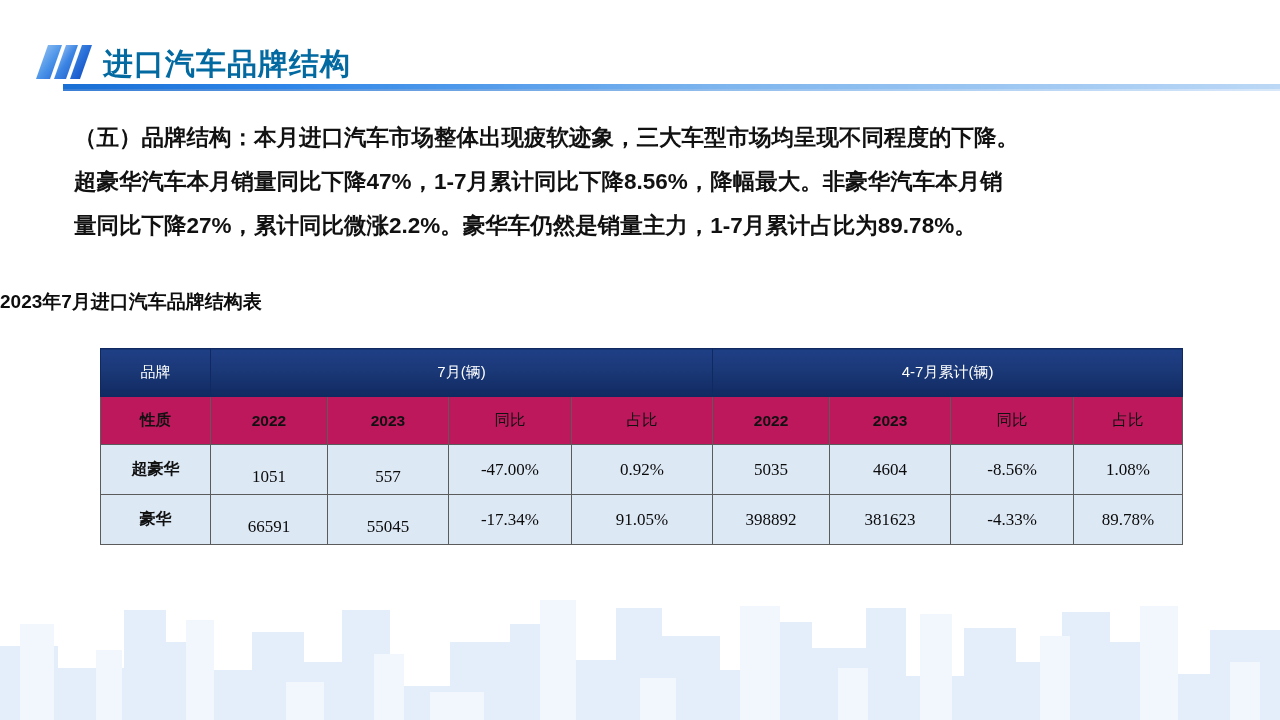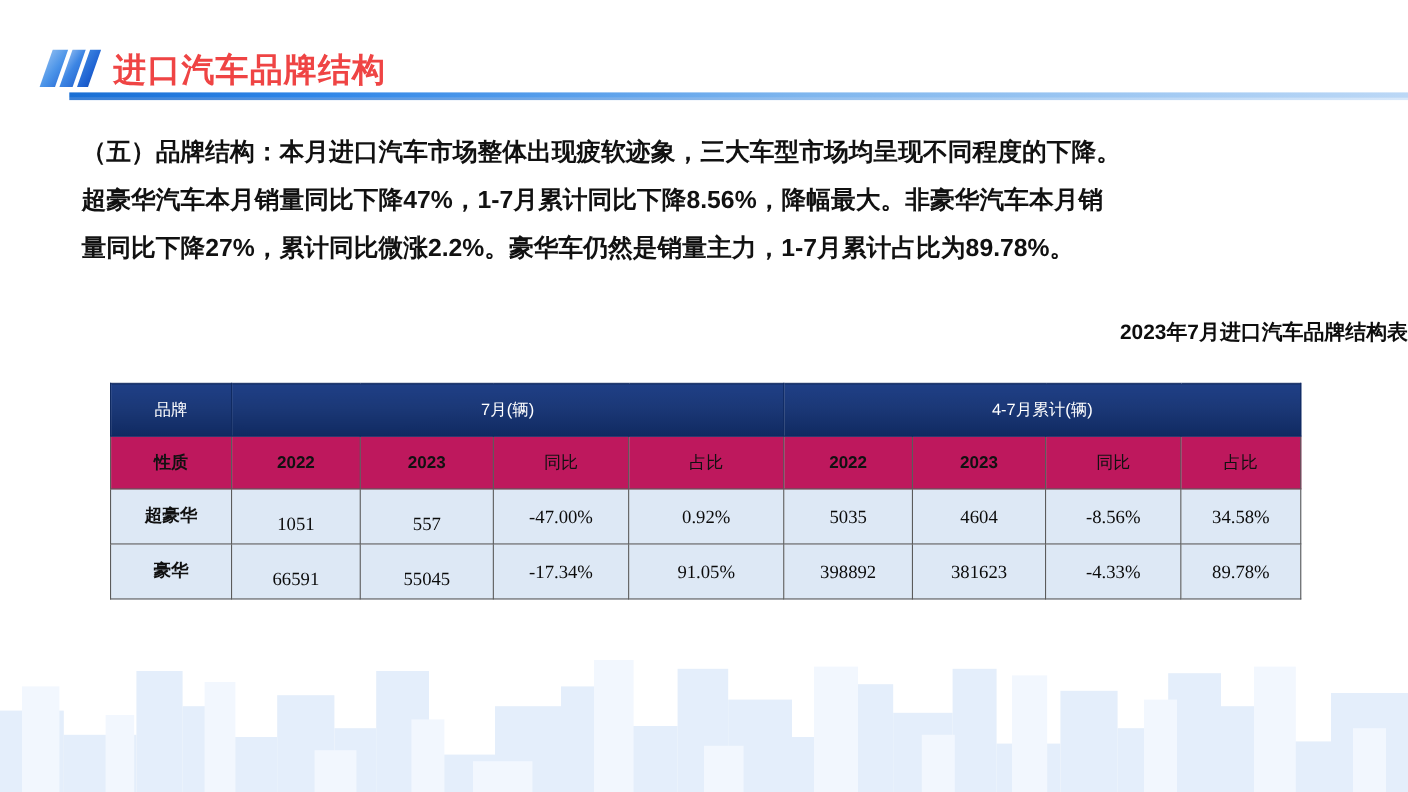--- a/index.html
+++ b/index.html
@@ -30,21 +30,21 @@
   #logo-mark {
     position:absolute;
     left:22px; top:45px;
     width:70px; height:34px;
   }
   #page-title {
     position:absolute;
     left:103px; top:44px;
     font-size:30px;
     font-weight:bold;
-    color:#ef4444;
+    color:#0369a1;
     letter-spacing:1px;
     white-space:nowrap;
   }
   #title-rule {
     position:absolute;
     left:63px; top:84px;
     width:1217px; height:5px;
     background:linear-gradient(to right,#1a6fd4 0%, #2f86e8 18%, #7fb6ee 55%, #bcd8f6 100%);
   }
   #title-rule-thin {
@@ -68,21 +68,21 @@
     line-height:44px;
     text-align:justify;
     white-space:nowrap;
   }
 
   
   #table-caption {
     position:absolute;
     left:0; top:289px;
     width:1280px;
-    text-align:right;
+    text-align:left;
     font-size:19px;
     font-weight:bold;
     color:#0d0d0d;
     z-index:2;
   }
 
   
   #brand-table-wrap {
     position:absolute;
     left:100px; top:348px;
@@ -268,21 +268,21 @@
     <tbody>
       <tr class="data">
         <td class="rowlabel">超豪华</td>
         <td class="num">1051</td>
         <td class="num">557</td>
         <td class="pct">-47.00%</td>
         <td class="pct">0.92%</td>
         <td class="pct">5035</td>
         <td class="pct">4604</td>
         <td class="pct">-8.56%</td>
-        <td class="pct">34.58%</td>
+        <td class="pct">1.08%</td>
       </tr>
       <tr class="data">
         <td class="rowlabel">豪华</td>
         <td class="num">66591</td>
         <td class="num">55045</td>
         <td class="pct">-17.34%</td>
         <td class="pct">91.05%</td>
         <td class="pct">398892</td>
         <td class="pct">381623</td>
         <td class="pct">-4.33%</td>

